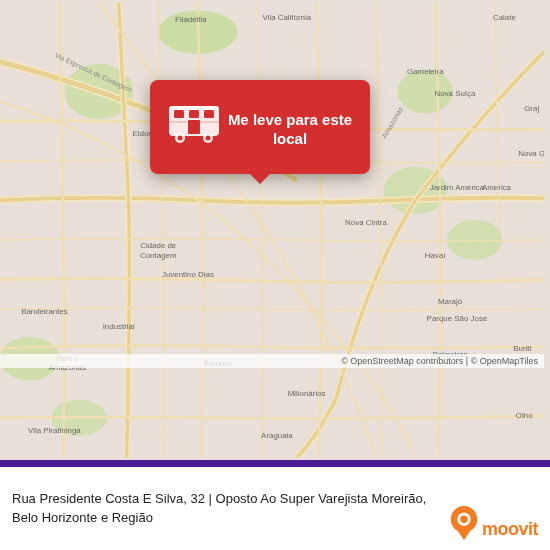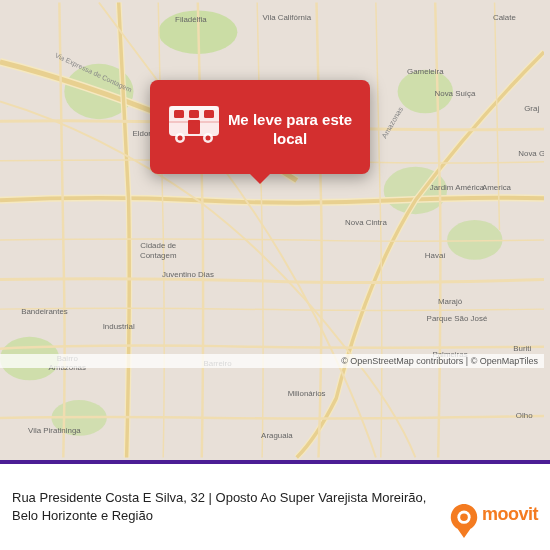--- a/index.html
+++ b/index.html
@@ -68,21 +68,21 @@
       font-weight: 600;
       text-align: center;
       line-height: 1.3;
     }
 
     
     #bottom-bar {
       width: 550px;
       height: 90px;
       background: #fff;
-      border-top: 4px solid #4c1d95;
+      border-top: 7px solid #4c1d95;
       display: flex;
       align-items: center;
       padding: 0 12px;
       gap: 10px;
     }
 
     .attribution-row {
       position: absolute;
       bottom: 92px;
       left: 0;
@@ -96,21 +96,21 @@
 
     .location-text {
       flex: 1;
       font-size: 13px;
       color: #222;
       line-height: 1.4;
     }
 
     .moovit-logo {
       display: flex;
-      align-items: flex-start;
+      align-items: flex-end;
       gap: 4px;
       flex-shrink: 0;
       margin-top: 28px;
     }
 
     .moovit-pin {
       width: 28px;
       height: 34px;
     }
 

